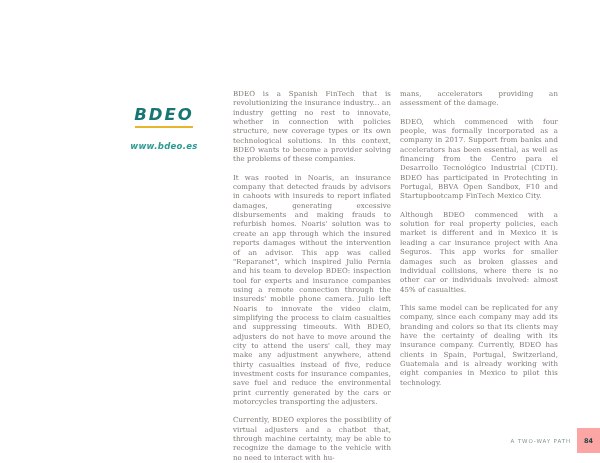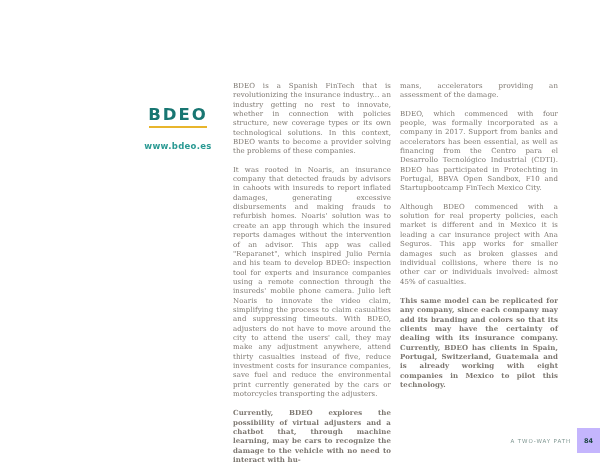--- a/index.html
+++ b/index.html
@@ -9,24 +9,25 @@
     position: relative;
     width: 600px;
     height: 463px;
     background: #ffffff;
     overflow: hidden;
     font-family: "DejaVu Serif", serif;
   }
   
   .brand {
     position: absolute;
-    left: 143px;
+    left: 129px;
     top: 106px;
     width: 70px;
     text-align: center;
+    font-style: italic;
   }
   .logo {
     font-family: "DejaVu Sans", sans-serif;
     font-weight: bold;
     font-size: 16.5px;
     letter-spacing: 2px;
     color: #187672;
     line-height: 1.1;
   }
   .logo-underline {
@@ -41,34 +42,34 @@
     font-size: 8.5px;
     font-weight: bold;
     letter-spacing: 0.3px;
     color: #2a9a93;
     cursor: pointer;
   }
   
   .columns {
     position: absolute;
     left: 233px;
-    top: 82px;
+    top: 90px;
     display: flex;
     gap: 9px;
   }
   .col { width: 158px; }
   .para {
     font-size: 7px;
     line-height: 9.35px;
     color: #7d7770;
     text-align: justify;
     margin-bottom: 9px;
     letter-spacing: 0.1px;
   }
-  .para:last-child { margin-bottom: 0; font-weight: bold; }
+  .para:last-child { margin-bottom: 0; }
   .em { }
   
   .footer {
     position: absolute;
     right: 0;
     top: 428px;
     display: flex;
     align-items: center;
   }
   .footer-label {
@@ -76,21 +77,21 @@
     font-size: 5.5px;
     letter-spacing: 0.9px;
     text-transform: uppercase;
     color: #7f9691;
     margin-right: 6px;
     white-space: nowrap;
   }
   .page-badge {
     width: 23px;
     height: 25px;
-    background: #c4b5fd;
+    background: #fca5a5;
     color: #1d4644;
     font-family: "DejaVu Sans", sans-serif;
     font-size: 6.5px;
     font-weight: bold;
     display: flex;
     align-items: center;
     justify-content: center;
   }
 </style>
 </head>
@@ -101,21 +102,21 @@
   <div class="brand">
     <div class="logo">BDEO</div>
     <div class="logo-underline"></div>
     <div class="website">www.bdeo.es</div>
   </div>
 
   <div class="columns">
     <div class="col">
         <p class="para"><span>BDEO is a Spanish FinTech that is revolutionizing the insurance industry... an industry getting no rest to innovate, whether in connection with policies structure, new coverage types or its own technological solutions. In this context, BDEO wants to become a provider solving the problems of these companies.</span></p>
         <p class="para"><span>It was rooted in Noaris, an insurance company that detected frauds by advisors in cahoots with insureds to report inflated damages, generating excessive disbursements and making frauds to refurbish homes. Noaris' solution was to create an app through which the insured reports damages without the intervention of an advisor. This app was called "Reparanet", which inspired Julio Pernia and his team to develop BDEO: inspection tool for experts and insurance companies using a remote connection through the insureds' mobile phone camera. Julio left Noaris to innovate the video claim, simplifying the process to claim casualties and suppressing timeouts. With BDEO, adjusters do not have to move around the city to attend the users' call, they may make any adjustment anywhere, attend thirty casualties instead of five, reduce investment costs for insurance companies, save fuel and reduce the environmental print currently generated by the cars or motorcycles transporting the adjusters.</span></p>
-        <p class="para"><span>Currently, BDEO explores the possibility of virtual adjusters and a chatbot that, through machine learning, may be cars to recognize the damage to the vehicle with no need to interact with hu-</span></p>
+        <p class="para"><span>Currently, BDEO explores the possibility of virtual adjusters and a chatbot that, through machine certainty, may be able to recognize the damage to the vehicle with no need to interact with hu-</span></p>
       </div>
     <div class="col">
         <p class="para"><span>mans, accelerators providing an assessment of the damage.</span></p>
         <p class="para"><span>BDEO, which commenced with four people, was formally incorporated as a company in 2017. Support from banks and accelerators has been essential, as well as financing from the </span><span class="em">Centro para el Desarrollo Tecnológico Industrial (CDTI)</span><span>. BDEO has participated in Protechting in Portugal, BBVA Open Sandbox, F10 and Startupbootcamp FinTech Mexico City.</span></p>
         <p class="para"><span>Although BDEO commenced with a solution for real property policies, each market is different and in Mexico it is leading a car insurance project with Ana Seguros. This app works for smaller damages such as broken glasses and individual collisions, where there is no other car or individuals involved: almost 45% of casualties.</span></p>
         <p class="para"><span>This same model can be replicated for any company, since each company may add its branding and colors so that its clients may have the certainty of dealing with its insurance company. Currently, BDEO has clients in Spain, Portugal, Switzerland, Guatemala and is already working with eight companies in Mexico to pilot this technology.</span></p>
       </div>
   </div>
 
   <div class="footer">

